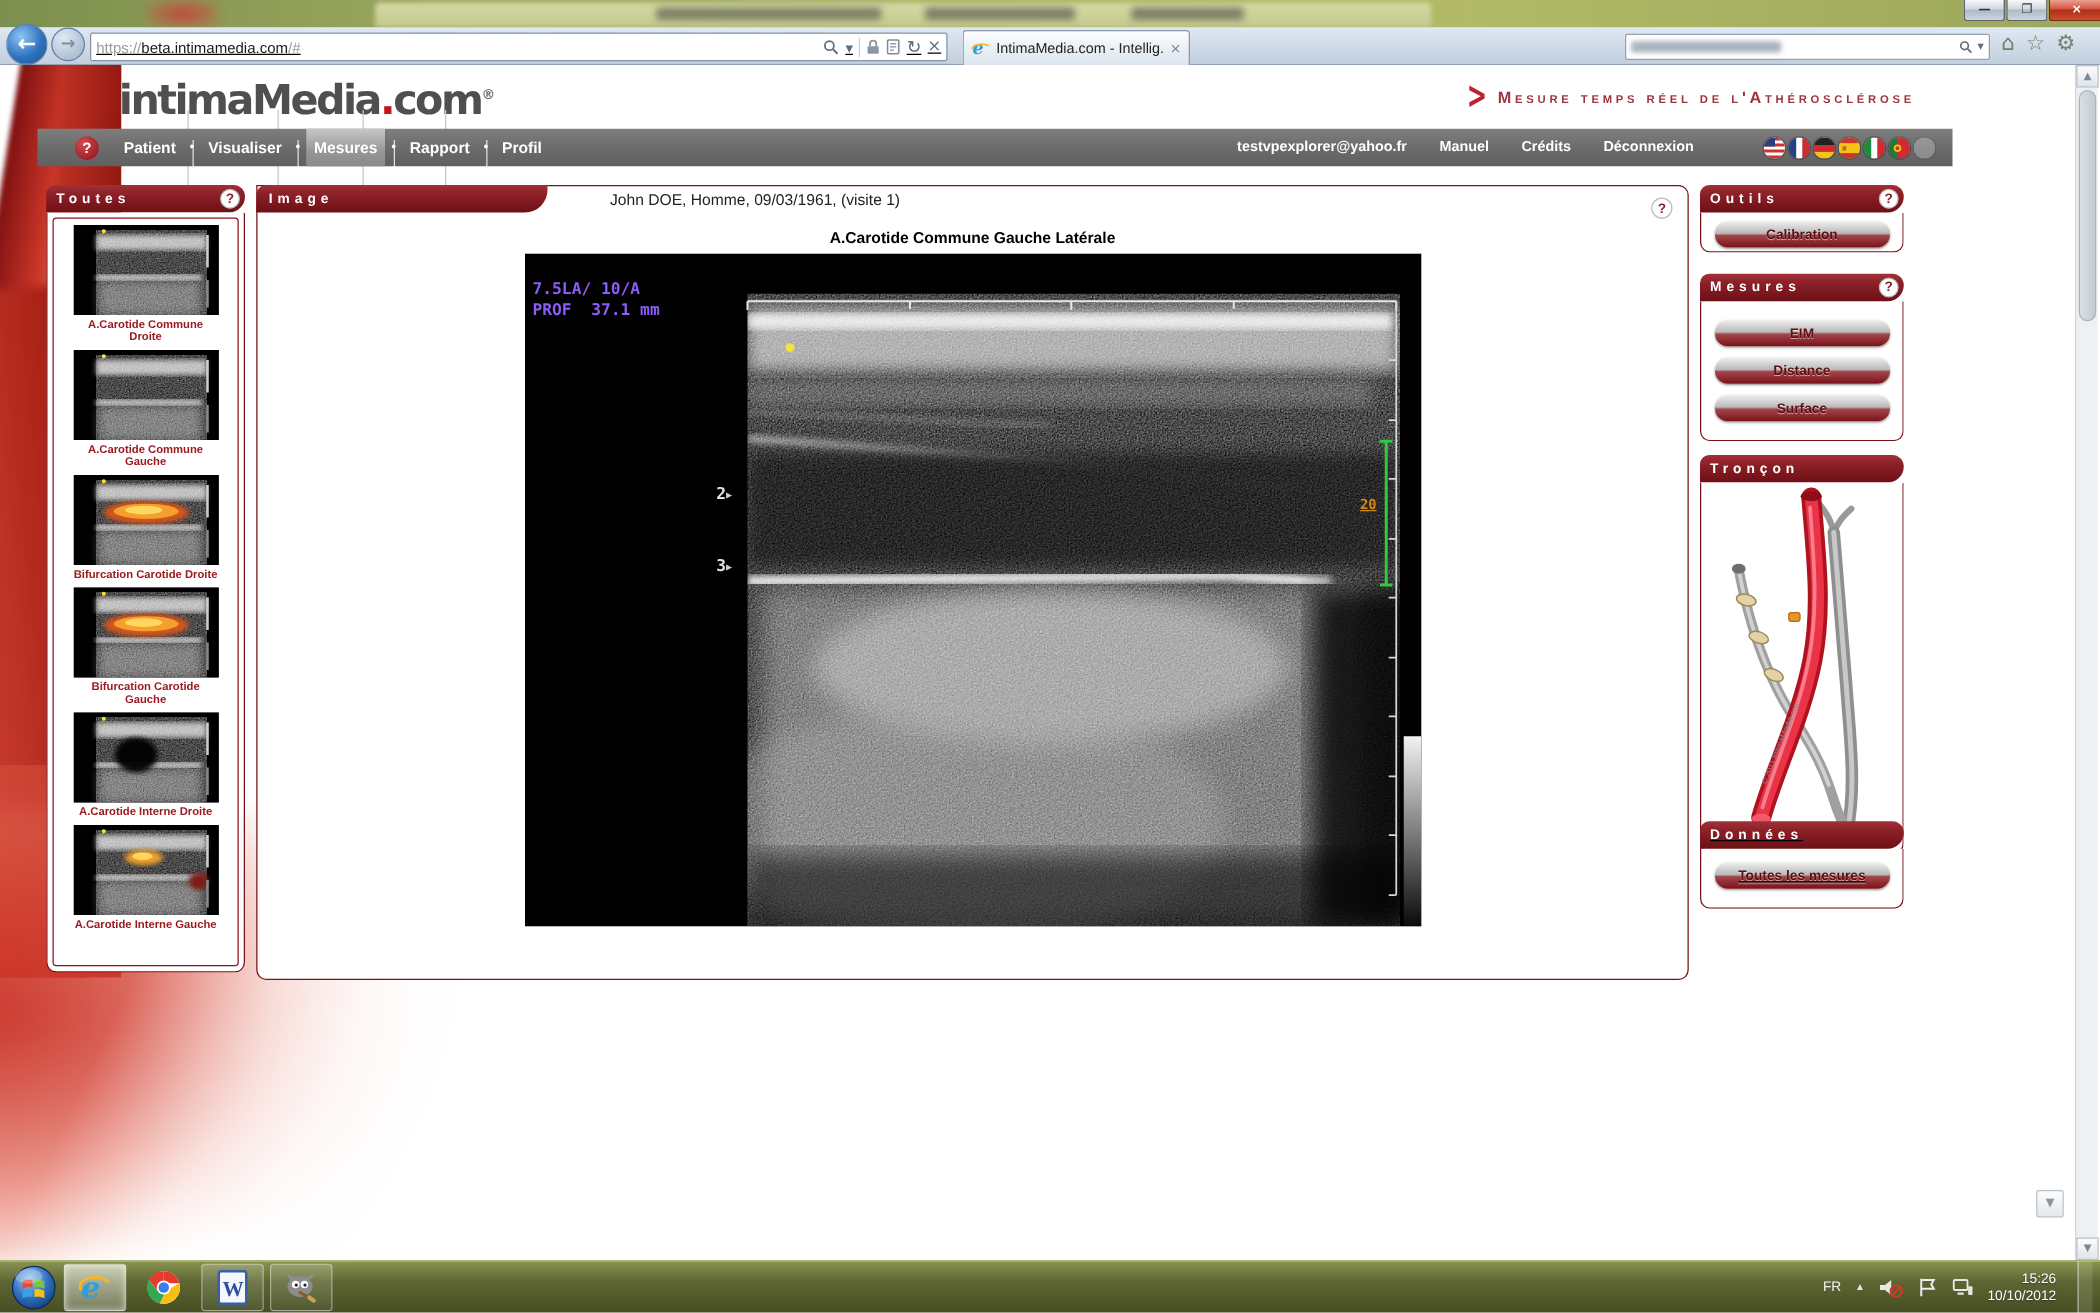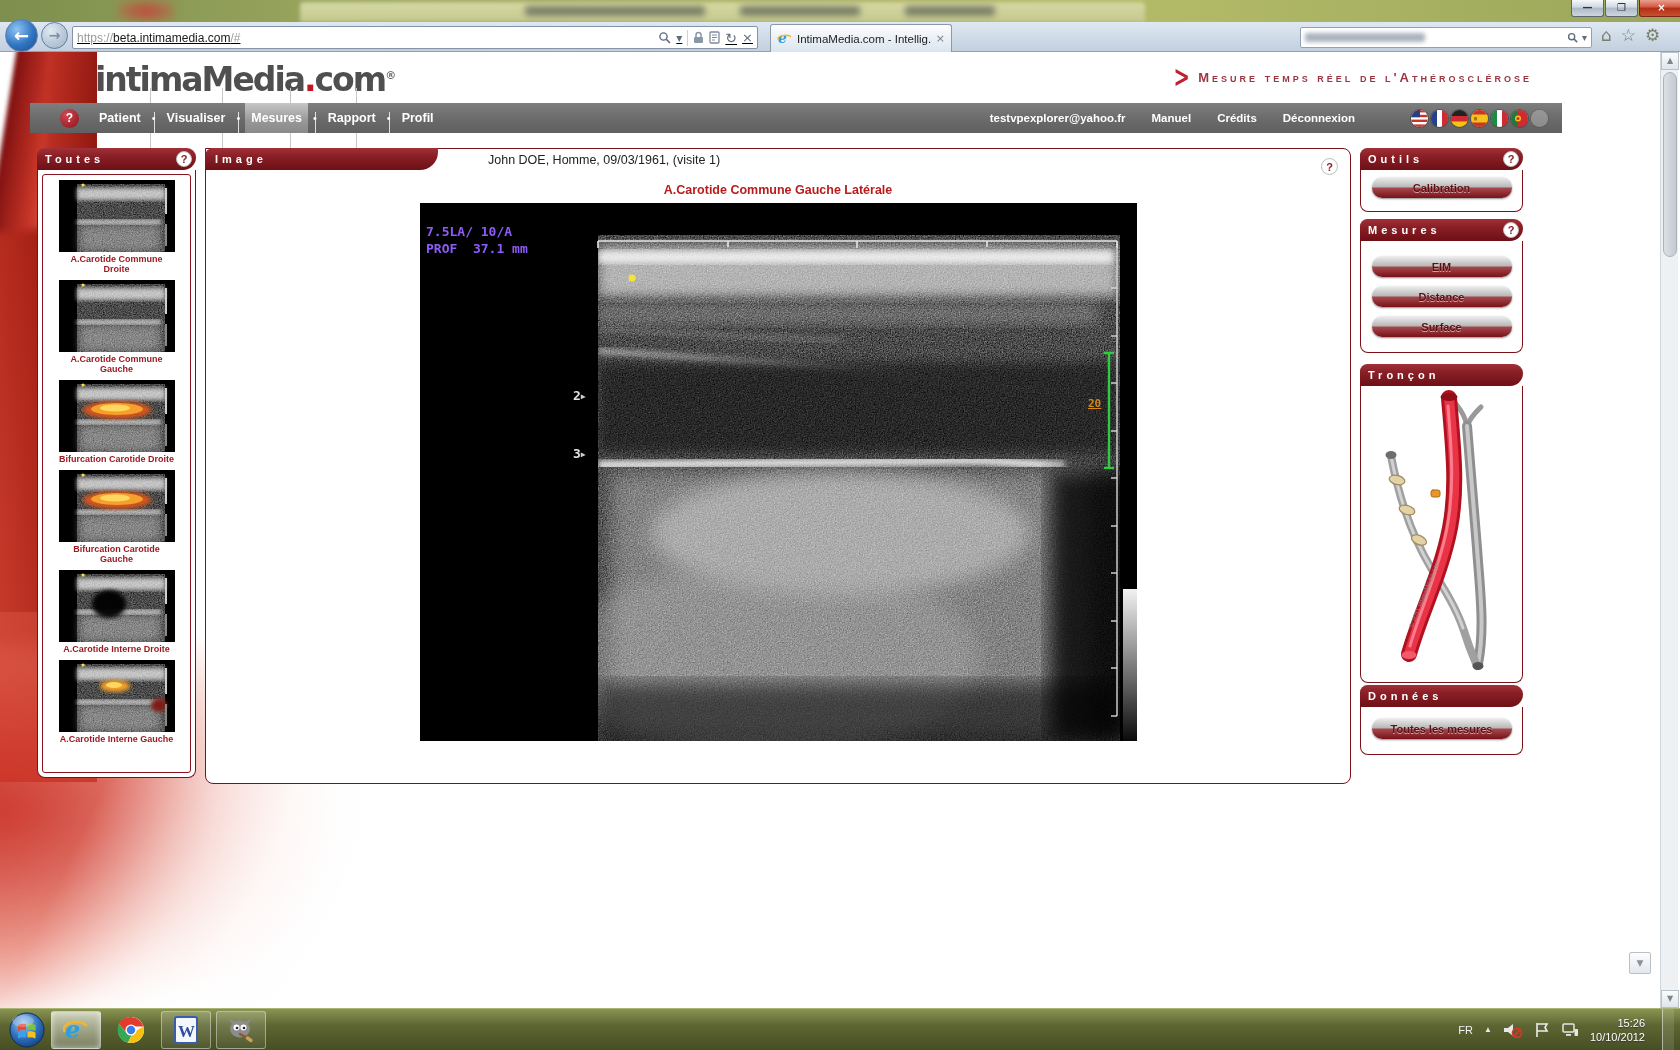--- a/index.html
+++ b/index.html
@@ -117,34 +117,34 @@
   
   .main-panel{position:absolute;left:205px;top:96px;width:1146px;height:636px;
     background:#fff;border:1px solid #7a1118;border-radius:0 8px 8px 8px;z-index:6;}
   .main-tab{position:absolute;left:-1px;top:-1px;width:233px;height:22px;
     background:linear-gradient(#a23038,#8b2027 35%,#6e0f16);border-radius:8px 2px 18px 0;
     color:#fff;font:bold 11px/22px "Liberation Sans",sans-serif;letter-spacing:4px;padding:0 10px;}
   .patient-info{position:absolute;left:282px;top:4px;font:12.5px "Liberation Sans",sans-serif;color:#222;}
   .main-help{position:absolute;right:12px;top:9px;width:17px;height:17px;border-radius:50%;
     background:#fff;border:1px solid #bbb;color:#8b1f27;font:bold 11px/16px "Liberation Sans",sans-serif;text-align:center;}
   .img-title{position:absolute;left:0;top:34px;width:100%;text-align:center;
-    font:bold 12.5px "Liberation Sans",sans-serif;color:#b91c1c;}
+    font:bold 12.5px "Liberation Sans",sans-serif;color:#000000;}
   .usframe{position:absolute;left:214px;top:54px;width:717px;height:538px;background:#000;}
   .usframe svg{position:absolute;left:0;top:0;}
   .us-probe{position:absolute;left:6px;top:20px;color:#8b5cf6;
     font:bold 13px/17px "DejaVu Sans Mono",monospace;white-space:pre;}
   .us-mark{position:absolute;color:#e0e0e0;font:bold 13px "DejaVu Sans Mono",monospace;}
   .us-mark .tri{font-size:8px;vertical-align:1px;color:#cfcfcf;}
   .m2{left:153px;top:185px;} .m3{left:153px;top:243px;}
   .us-measure{position:absolute;left:668px;top:194px;color:#d28a1e;font:bold 11px "DejaVu Sans Mono",monospace;text-decoration:underline;}
 
   
   .rpanel{position:absolute;left:1360px;width:163px;z-index:6;}
-  .outils{top:96px;} .mesures{top:167px;} .troncon{top:312px;} .donnees{top:633px;}
-  .outils .panel-body{height:42px;padding-top:7px;}
+  .outils{top:96px;} .mesures{top:167px;} .troncon{top:312px;} .donnees{top:605px;text-decoration:underline;}
+  .outils .panel-body{height:32px;padding-top:7px;}
   .mesures .panel-body{height:112px;padding-top:15px;}
   .mesures .rbtn{margin-bottom:9px;}
   .troncon .panel-body{height:297px;position:relative;}
   .donnees .panel-body{height:48px;padding-top:11px;}
 
   
   .sb-main{position:absolute;left:1660px;top:0;width:18px;height:956px;
     background:#eef1f4;border-left:1px solid #cfd6dc;z-index:7;}
   .sb-btn{position:absolute;left:0;width:18px;height:18px;background:linear-gradient(#fbfcfd,#dfe5ea);
     border:1px solid #b8c0c8;color:#7c8690;font:8px/16px "DejaVu Sans",sans-serif;text-align:center;}

